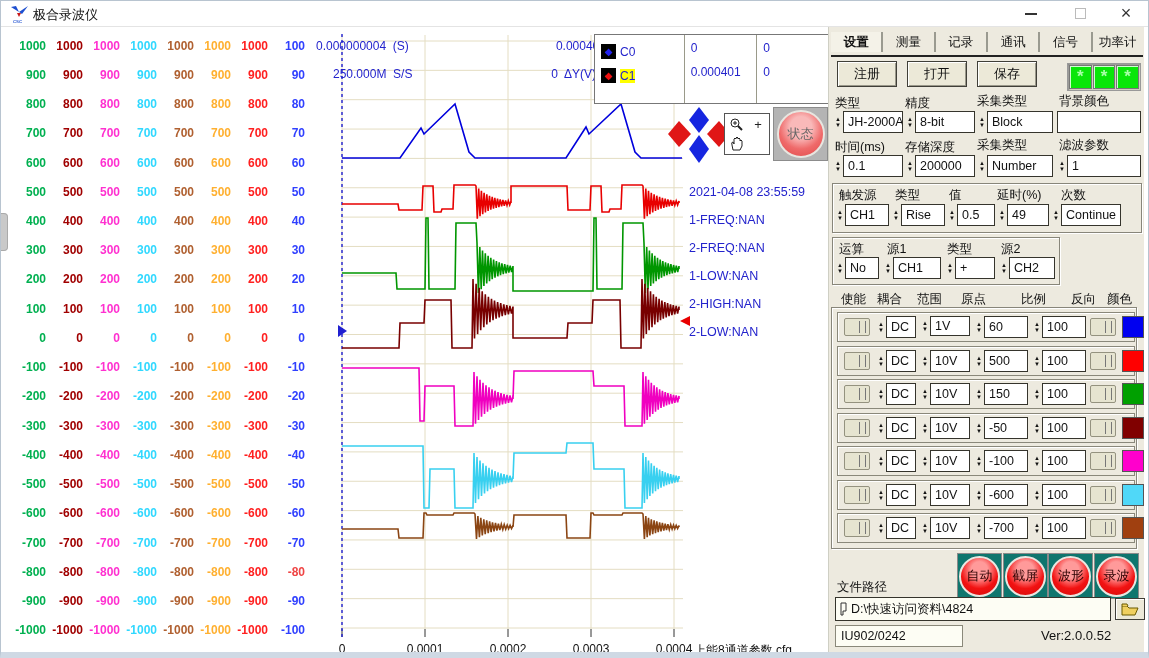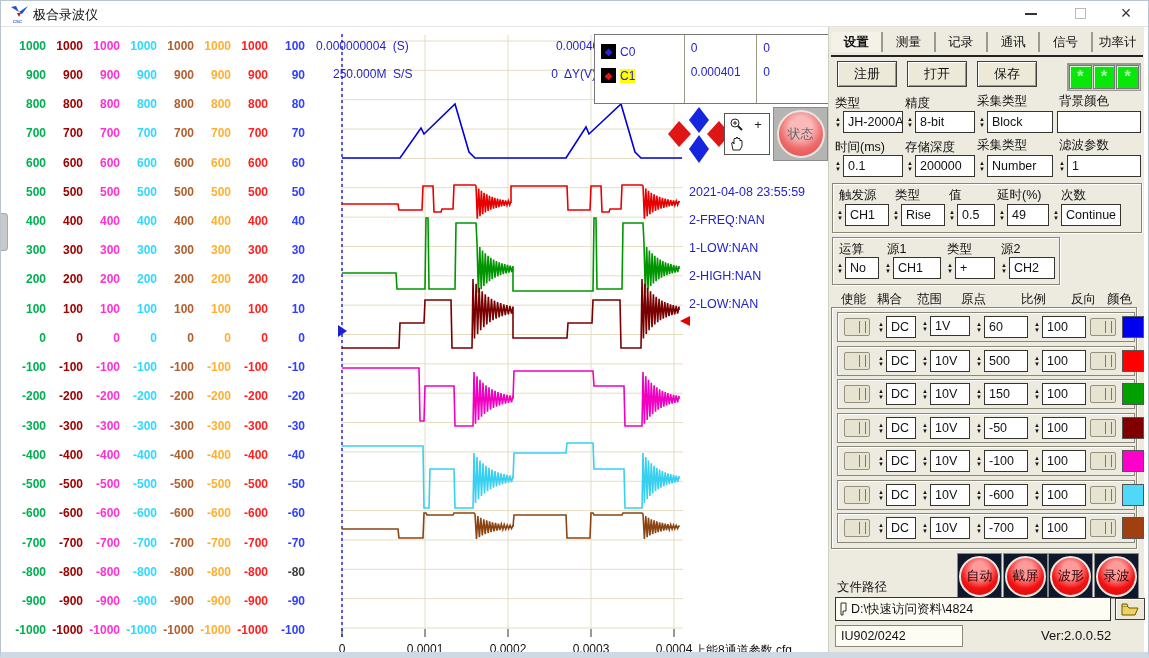--- a/index.html
+++ b/index.html
@@ -73,21 +73,21 @@
   .spin i{font-style:normal;font-size:6px;line-height:6px;color:#111;text-align:center;}
   .box{flex:1;background:#fff;border:1px solid #35342c;font-size:12.5px;color:#111;
        display:flex;align-items:center;padding:0 4px;overflow:hidden;white-space:nowrap;}
   .grp{position:absolute;border:1px solid #88867a;box-shadow:inset 1px 1px 0 #fff,1px 1px 0 #fff;}
   .tgl{position:relative;background:#e6e4d0;border:1px solid #94927f;border-radius:2px;}
   .tgl::after{content:"";position:absolute;left:58%;top:2px;bottom:2px;width:5px;
               border-left:1px solid #777;border-right:1px solid #777;}
   .chrow{position:absolute;left:5px;width:298px;height:30px;border:1px solid #8a887a;
          box-shadow:inset 1px 1px 0 #fff;background:#edeadf;}
   .sw{position:absolute;border:1px solid #555;}
-  .redtile{position:absolute;top:0;width:45px;height:46px;background:#0f172a;border:1px solid #8a8a8a;
+  .redtile{position:absolute;top:0;width:45px;height:46px;background:#0f766e;border:1px solid #8a8a8a;
            display:flex;align-items:center;justify-content:center;}
   .redbtn{width:41px;height:41px;border-radius:50%;
           background:radial-gradient(circle at 50% 32%,#ff9a9a 0 26%,#f21212 60%,#cf0b0b 100%);
           border:2px solid #e9e7e1;display:flex;align-items:center;justify-content:center;
           font-size:13px;color:#2b0000;}
   #pathfld{position:absolute;left:6px;top:570px;width:276px;height:24px;background:#fdfdf4;
            border:1px solid #35342c;display:flex;align-items:center;font-size:12.5px;color:#111;}
   #folderbtn{position:absolute;left:286px;top:571px;width:30px;height:22px;background:#ece9d8;
              border:1px solid #403f38;box-shadow:inset 1px 1px 0 #fff;display:flex;align-items:center;justify-content:center;}
   #devfld{position:absolute;left:6px;top:598px;width:128px;height:22px;background:#fdfdf4;
@@ -292,21 +292,21 @@
         <div class="cell" style="color: rgb(48, 64, 255);">20</div>
         <div class="cell" style="color: rgb(48, 64, 255);">10</div>
         <div class="cell" style="color: rgb(48, 64, 255);">0</div>
         <div class="cell" style="color: rgb(48, 64, 255);">-10</div>
         <div class="cell" style="color: rgb(48, 64, 255);">-20</div>
         <div class="cell" style="color: rgb(48, 64, 255);">-30</div>
         <div class="cell" style="color: rgb(48, 64, 255);">-40</div>
         <div class="cell" style="color: rgb(48, 64, 255);">-50</div>
         <div class="cell" style="color: rgb(48, 64, 255);">-60</div>
         <div class="cell" style="color: rgb(48, 64, 255);">-70</div>
-        <div class="cell" style="color: #404040;">-80</div>
+        <div class="cell" style="color: #ef4444;">-80</div>
         <div class="cell" style="color: rgb(48, 64, 255);">-90</div>
         <div class="cell" style="color: rgb(48, 64, 255);">-100</div>
       </div>
     </div>
 
   <div id="plot">
     <svg id="wavesvg" width="353" height="618">
         <line x1="4" y1="8" x2="4" y2="602" stroke="#e4ddc2" stroke-width="1"></line>
         <line x1="87" y1="8" x2="87" y2="602" stroke="#e4ddc2" stroke-width="1"></line>
         <line x1="170" y1="8" x2="170" y2="602" stroke="#e4ddc2" stroke-width="1"></line>
@@ -404,20 +404,21 @@
       </div>
       <div></div>
     </div>
 
     <div id="statustile">
       <div id="statusbtn">状态</div>
     </div>
 
     <div id="stats">
         <div>2021-04-08 23:55:59</div>
+        <div>1-FREQ:NAN</div>
         <div>2-FREQ:NAN</div>
         <div>1-LOW:NAN</div>
         <div>2-HIGH:NAN</div>
         <div>2-LOW:NAN</div>
       </div>
     <div id="xticks">
         <div style="left: 3px;">0</div>
         <div style="left: 86px;">0.0001</div>
         <div style="left: 169px;">0.0002</div>
         <div style="left: 252px;">0.0003</div>

